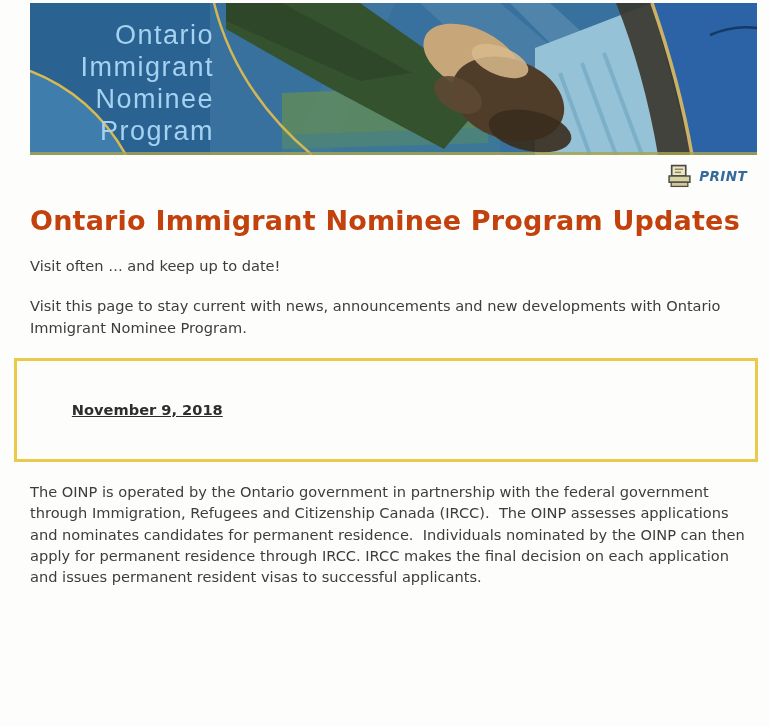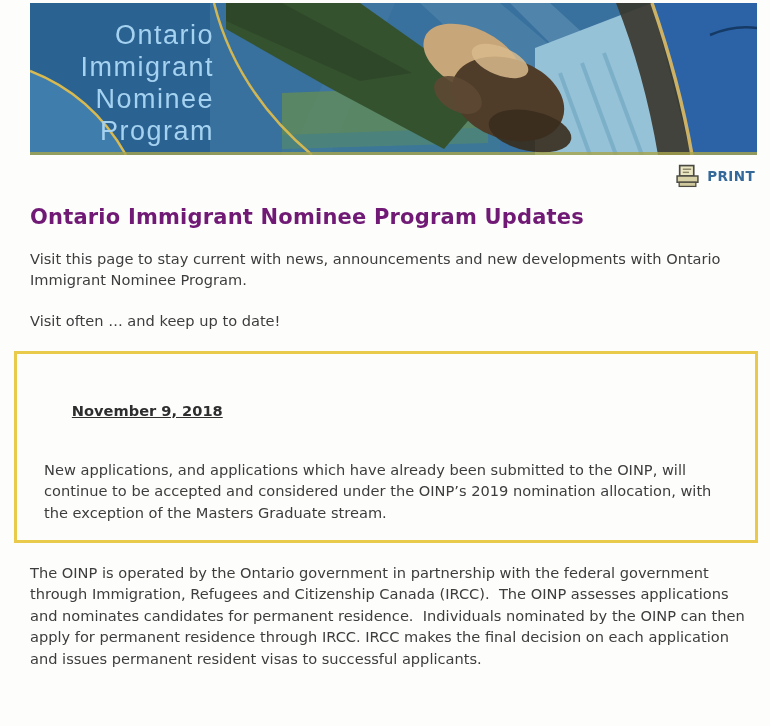--- a/index.html
+++ b/index.html
@@ -28,59 +28,60 @@
     font-weight: normal;
     letter-spacing: 1.5px;
   }
 
   
   .print-row {
     display: flex;
     justify-content: flex-end;
     align-items: center;
     gap: 7px;
-    margin: 9px 0 0 0;
+    margin: 9px 8px 0 0;
     padding-right: 2px;
+    font-style: italic;
   }
   .print-btn {
     display: flex;
     align-items: center;
     gap: 7px;
     cursor: pointer;
     text-decoration: none;
   }
   .print-label {
     color: #34699a;
     font-weight: bold;
     font-size: 13.5px;
     letter-spacing: 0.4px;
   }
 
   
   h1.page-title {
-    font-size: 21px;
+    font-size: 27px;
     font-weight: bold;
-    color: #701a75;
+    color: #c2410c;
     margin: 17px 0 0 0;
     letter-spacing: 0.2px;
   }
   p.body-text {
     font-size: 14.6px;
     line-height: 1.47;
     margin: 19px 0 0 0;
     white-space: pre-wrap;
     color: #3d3d3d;
   }
 
   
   .notice-box {
     border: 3px solid #eaca4b;
     margin: 20px 0 0 -16px;
     width: 744px;
-    padding: 8px 22px 17px 27px;
+    padding: 0 22px 17px 27px;
   }
   .notice-date {
     font-weight: bold;
     text-decoration: underline;
     color: #2e2e2e;
   }
   .notice-heading {
     font-weight: bold;
     color: #2e2e2e;
     letter-spacing: 0.3px;
@@ -150,25 +151,24 @@
           <rect x="2" y="11.5" width="20" height="6" fill="#d9d2a6" stroke="#4a4a42" stroke-width="1.4"></rect>
           <rect x="4" y="17.5" width="16" height="4" fill="#cfc89c" stroke="#4a4a42" stroke-width="1.2"></rect>
         </svg>
       </span>
       <span class="print-label">PRINT</span>
     </a>
   </div>
 
   <h1 class="page-title">Ontario Immigrant Nominee Program Updates</h1>
 
+  <p class="body-text">Visit often … and keep up to date!</p>
   <p class="body-text">Visit this page to stay current with news, announcements and new developments with Ontario Immigrant Nominee Program.</p>
-  <p class="body-text">Visit often … and keep up to date!</p>
 
   <div class="notice-box">
     <p class="body-text">
       <span class="notice-date">November 9, 2018</span>
     </p>
-    <p class="body-text">New applications, and applications which have already been submitted to the OINP, will continue to be accepted and considered under the OINP’s 2019 nomination allocation, with the exception of the Masters Graduate stream.</p>
   </div>
 
   <p class="body-text">The OINP is operated by the Ontario government in partnership with the federal government through Immigration, Refugees and Citizenship Canada (IRCC).  The OINP assesses applications and nominates candidates for permanent residence.  Individuals nominated by the OINP can then apply for permanent residence through IRCC. IRCC makes the final decision on each application and issues permanent resident visas to successful applicants.</p>
 
 </div>
 
 </body></html>

